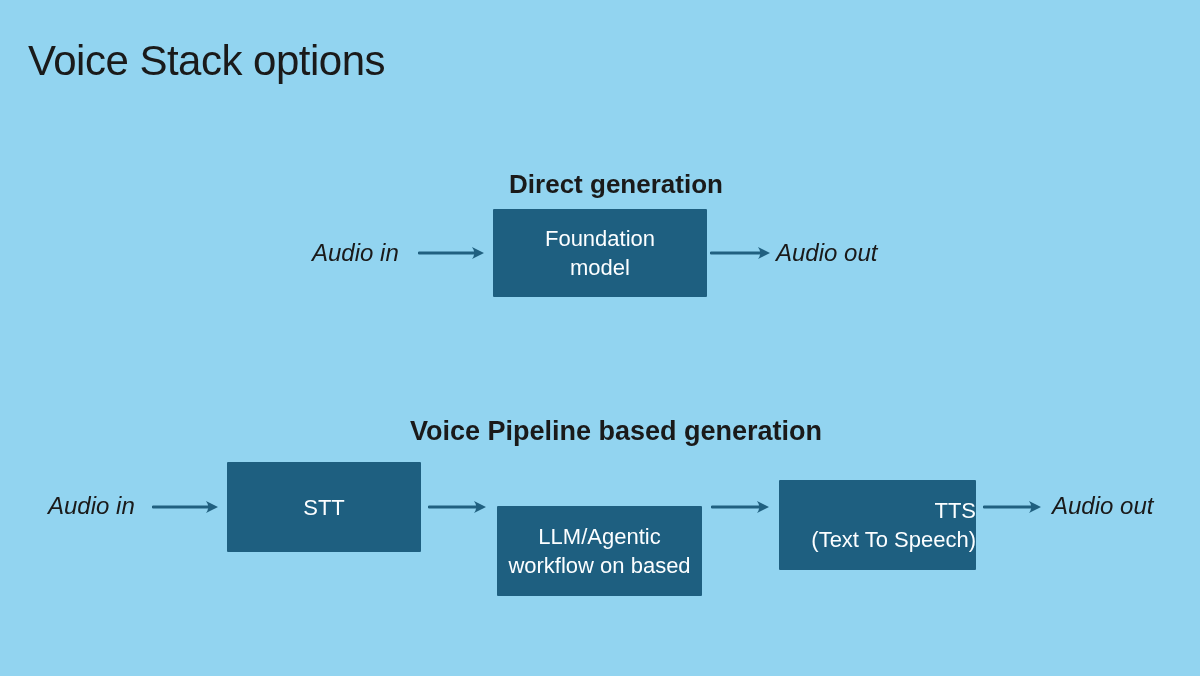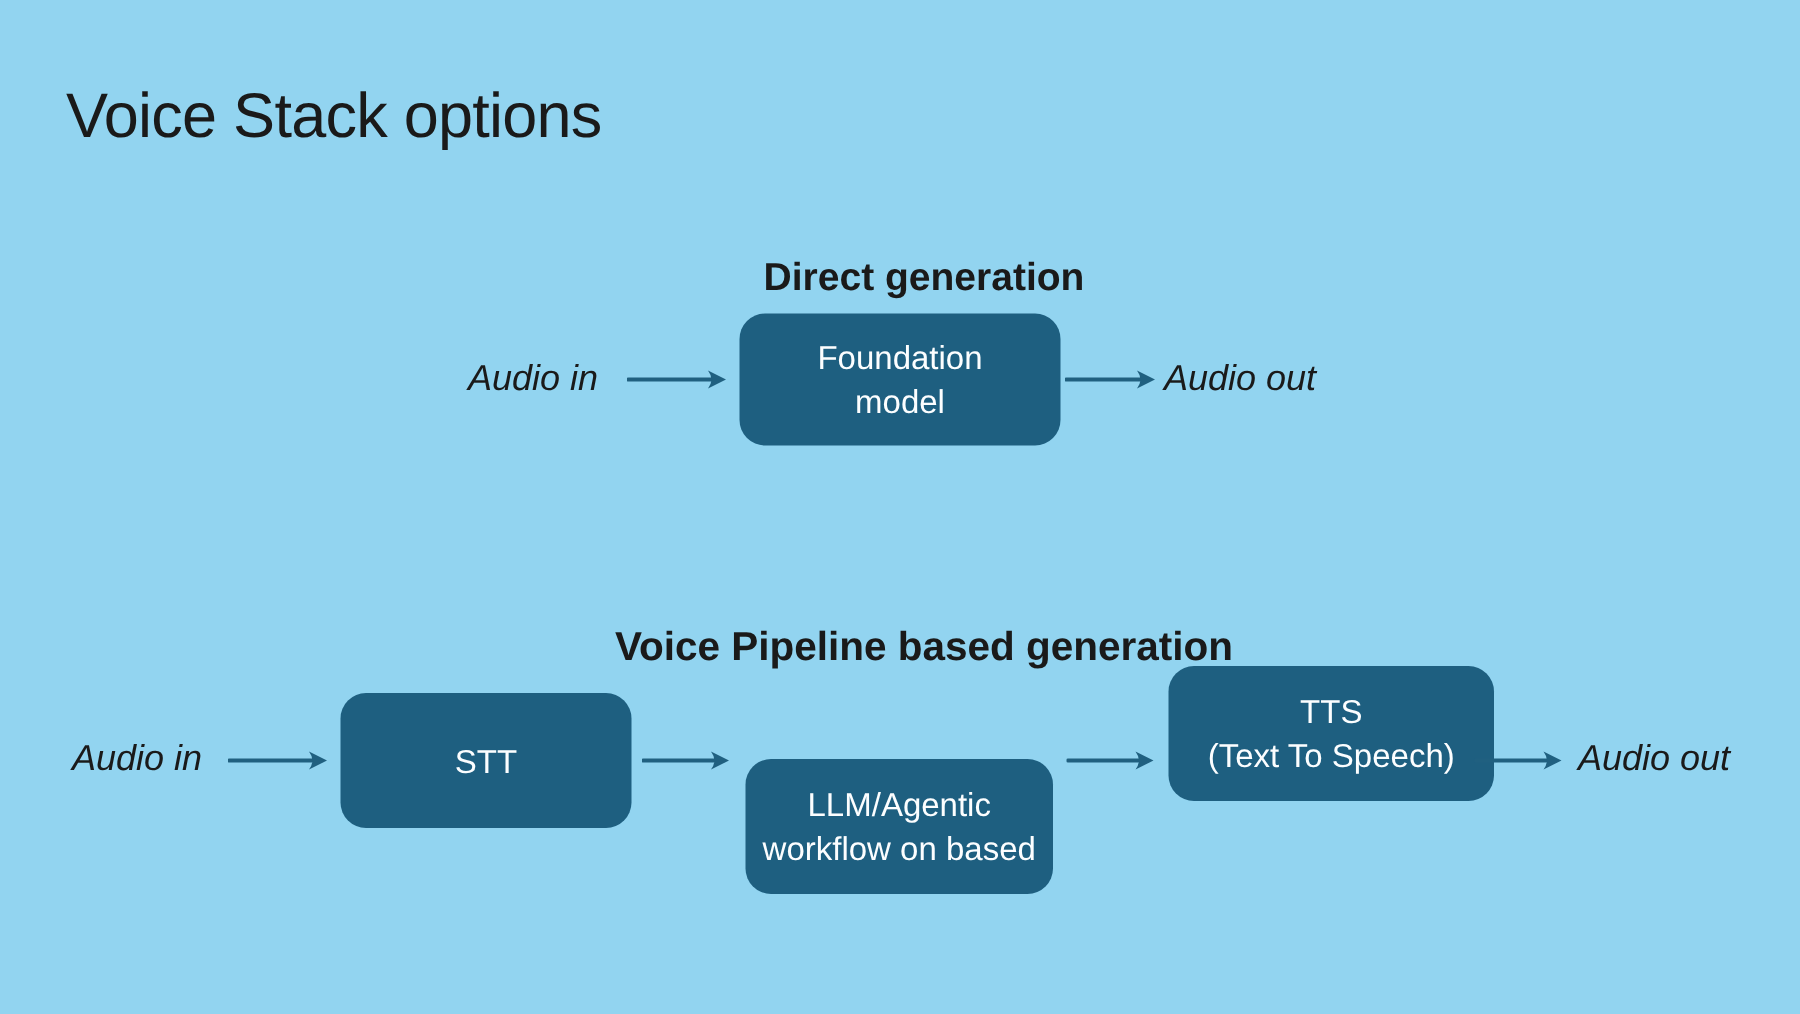--- a/index.html
+++ b/index.html
@@ -11,21 +11,21 @@
     width: 1200px;
     height: 676px;
     background: var(--background, #92D4F0);
     font-family: "Liberation Sans", sans-serif;
     overflow: hidden;
   }
   .page-title {
     position: absolute;
     left: 28px;
     top: 36px;
-    margin: 16px;
+    margin: 0;
     font-size: 42px;
     line-height: 50px;
     font-weight: 400;
     color: var(--text, #1A1A1A);
     letter-spacing: -0.5px;
   }
   .section-heading {
     position: absolute;
     left: 0;
     width: 100%;
@@ -49,21 +49,21 @@
     font-size: 24px;
     line-height: 30px;
     color: var(--text, #1A1A1A);
     white-space: nowrap;
     font-style: italic;
   }
   .node {
     position: absolute;
     background: var(--node-fill, #1E5F80);
     color: var(--node-text, #FCFEFF);
-    border-radius: 17px;
+    border-radius: 1px;
     display: flex;
     flex-direction: column;
     align-items: center;
     justify-content: center;
     text-align: center;
     font-size: 22px;
     line-height: 29px;
   }
   .node .node-line {
     display: block;
@@ -124,21 +124,21 @@
   <div class="node" style="left:497px; top:462px; width:205px; height:90px;margin-top:44px;">
     <span class="node-line">LLM/Agentic</span>
     <span class="node-line">workflow on based</span>
   </div>
 
   <svg class="arrow" style="left:711px; top:499px;" width="60" height="16" viewBox="0 0 60 16" aria-hidden="true">
     <line x1="1" y1="8" x2="48" y2="8" stroke="currentColor" stroke-width="2.8" stroke-linecap="round"></line>
     <path d="M46 2 L58 8 L46 14 Q50.5 8 46 2 Z" fill="currentColor"></path>
   </svg>
 
-  <div class="node" style="left:779px; top:444px; width:217px; height:90px;">
+  <div class="node" style="left:779px; top:480px; width:197px; height:90px;align-items:flex-end;">
     <span class="node-line">TTS</span>
     <span class="node-line">(Text To Speech)</span>
   </div>
 
   <svg class="arrow" style="left:983px; top:499px;" width="60" height="16" viewBox="0 0 60 16" aria-hidden="true">
     <line x1="1" y1="8" x2="48" y2="8" stroke="currentColor" stroke-width="2.8" stroke-linecap="round"></line>
     <path d="M46 2 L58 8 L46 14 Q50.5 8 46 2 Z" fill="currentColor"></path>
   </svg>
 
   <div class="flow-label" style="left:1052px; top:491px;">Audio out</div>

